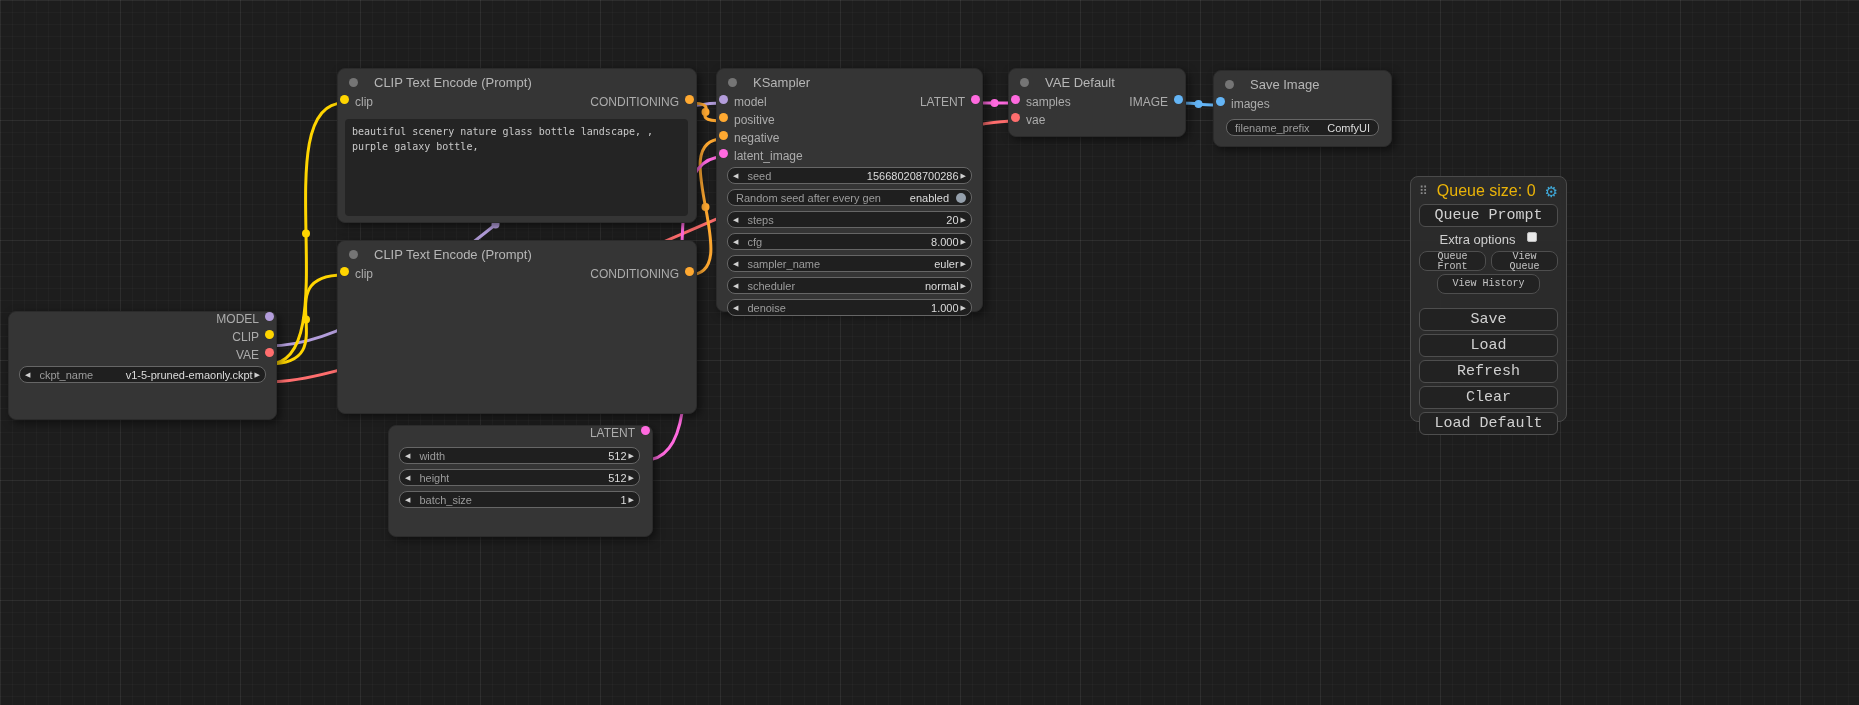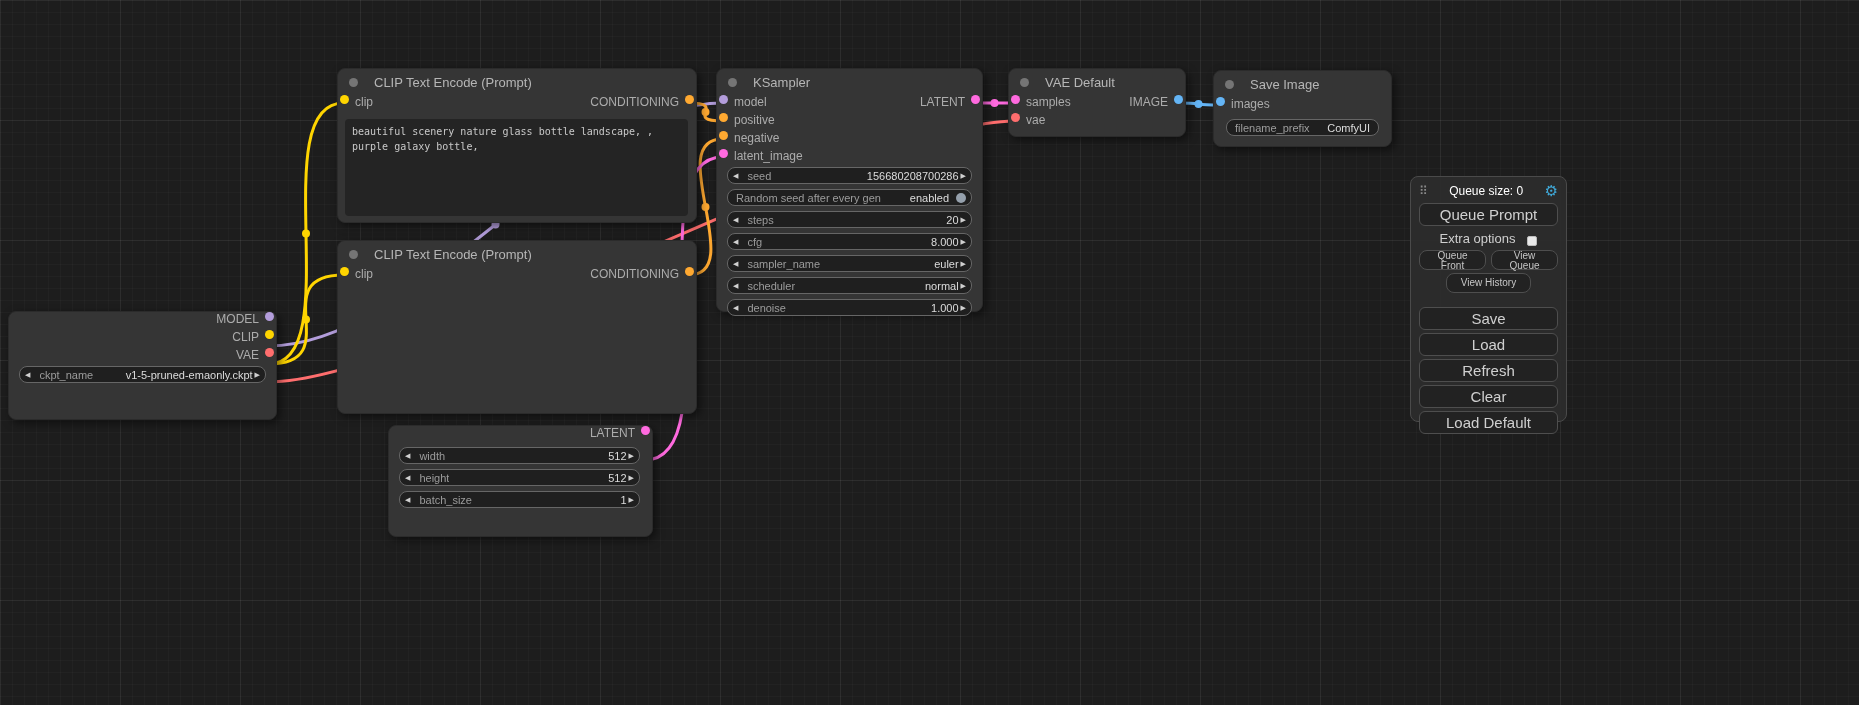--- a/index.html
+++ b/index.html
@@ -34,27 +34,27 @@
   .widget.no-arrows{margin:0 12px 5px}
   .widget.no-arrows .wlabel{margin-left:3px}
   .widget.no-arrows .wvalue{margin-right:3px}
   .toggle-ind{width:10px;height:10px;border-radius:50%;flex:0 0 auto;margin-left:4px}
 
   #queue-panel{position:absolute;left:1410px;top:176px;width:157px;height:246px;z-index:3;
         background:rgba(44,44,44,.93);border:1px solid #4a4a4a;border-radius:8px;padding:6px 8px;
         display:flex;flex-direction:column;box-sizing:border-box}
   .qp-header{display:flex;align-items:center;justify-content:space-between;height:16px;margin-bottom:5px}
   .qp-handle{color:#8a8a8a;font-size:12px;cursor:grab}
-  .qp-size{color:#ffffff;font-size:12px}
+  .qp-size{color:#eab308;font-size:16px}
   .qp-gear{font-size:15px;line-height:1;cursor:pointer}
-  button{font-family:Liberation Sans, sans-serif;cursor:pointer}
+  button{font-family:Liberation Mono, monospace;cursor:pointer}
   .qp-big{height:23px;background:#222;border:1px solid #4e4e4e;border-radius:6px;color:#d0d0d0;font-size:15px;
         margin-bottom:3px;padding:0;flex:0 0 auto}
   .qp-gap{margin-top:11px}
-  .qp-extra{display:flex;align-items:flex-end;justify-content:center;gap:12px;height:15px;margin:2px 0 4px;font-size:13px;color:#cfcfcf}
+  .qp-extra{display:flex;align-items:flex-start;justify-content:center;gap:12px;height:15px;margin:2px 0 4px;font-size:13px;color:#cfcfcf}
   .qp-checkbox{width:10px;height:10px;background:#e9e9e9;border:1px solid #bdbdbd;border-radius:2px;box-sizing:border-box}
   .qp-row{display:flex;gap:5px;margin-bottom:3px;justify-content:center}
   .qp-small{height:20px;background:#222;border:1px solid #4e4e4e;border-radius:8px;color:#c6c6c6;font-size:10px;padding:0 7px;flex:1;line-height:1}
   .qp-small.history{flex:0 0 auto;padding:0 14px}
 </style>
 </head>
 <body>
 
 <div id="canvas">
 

